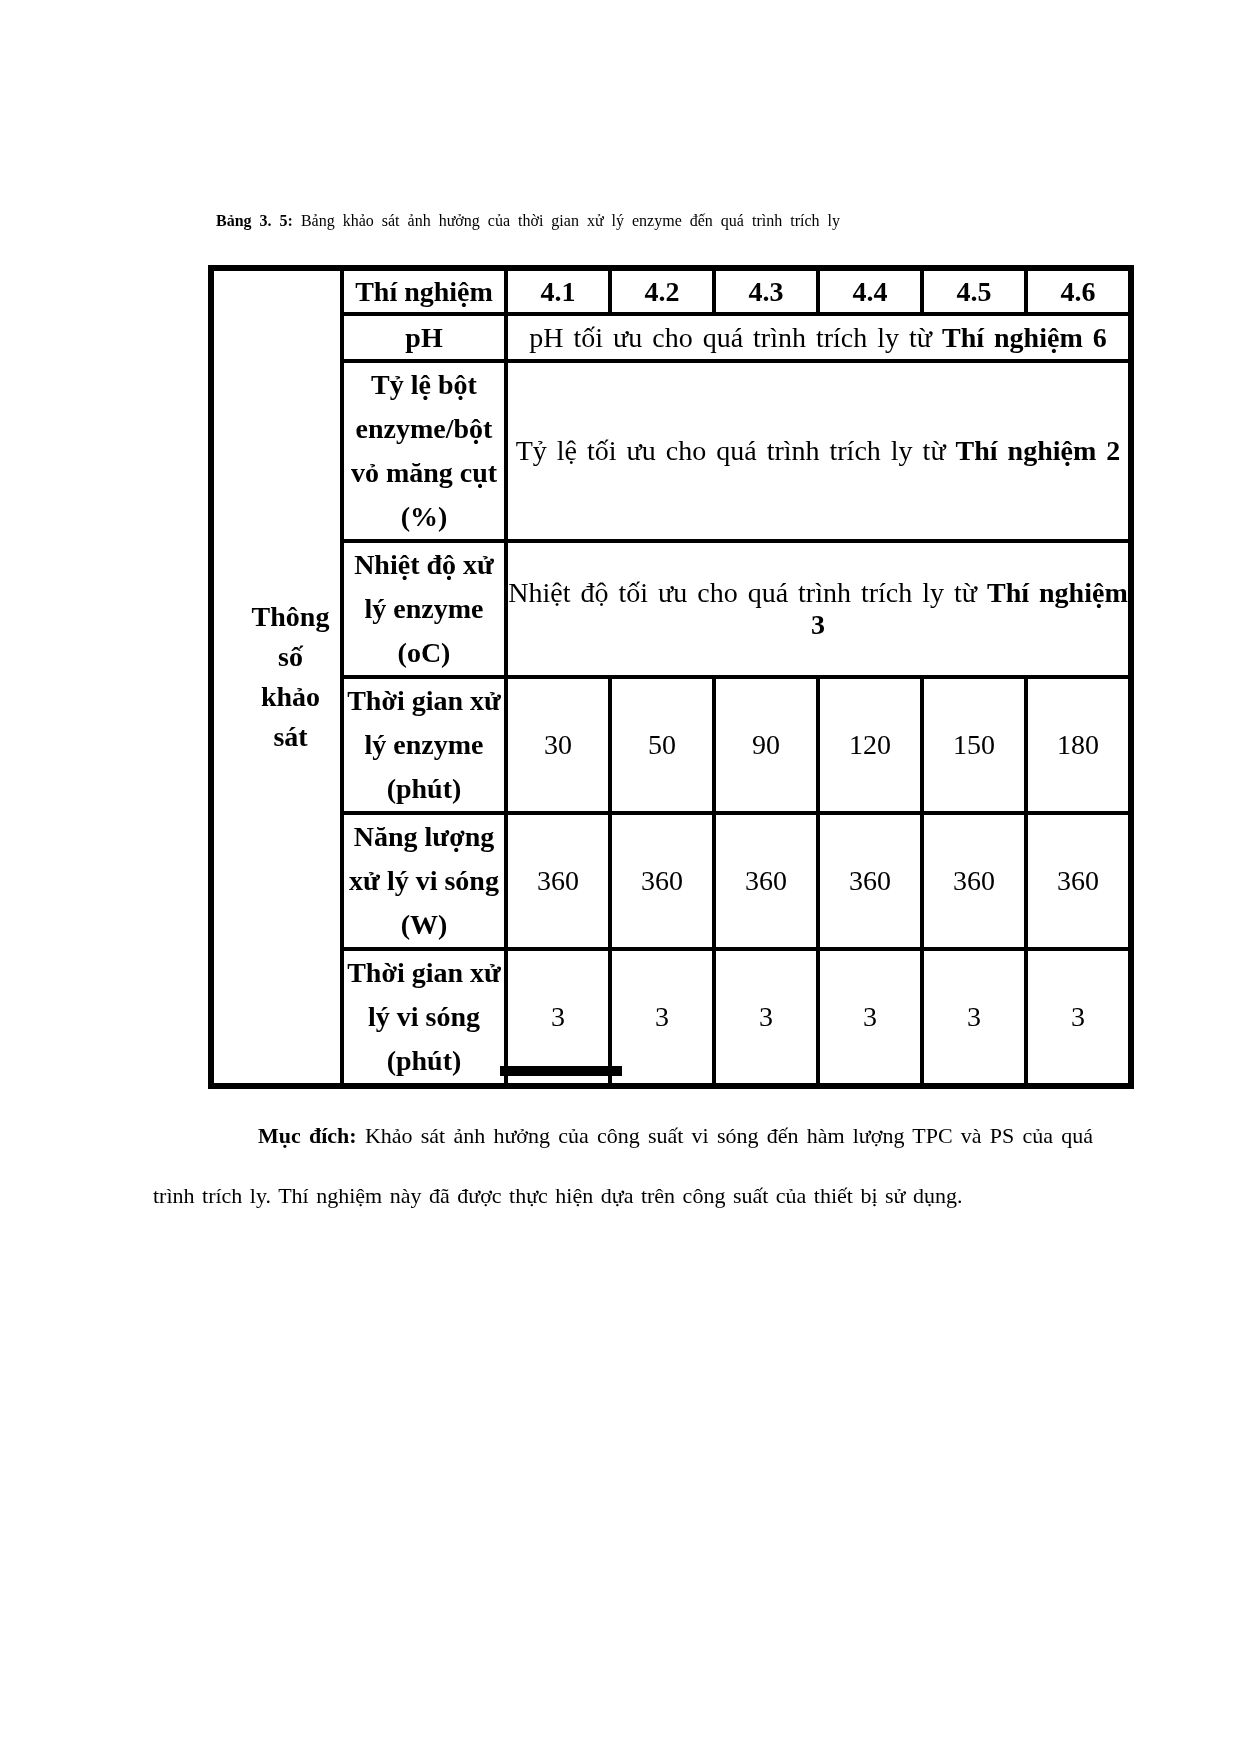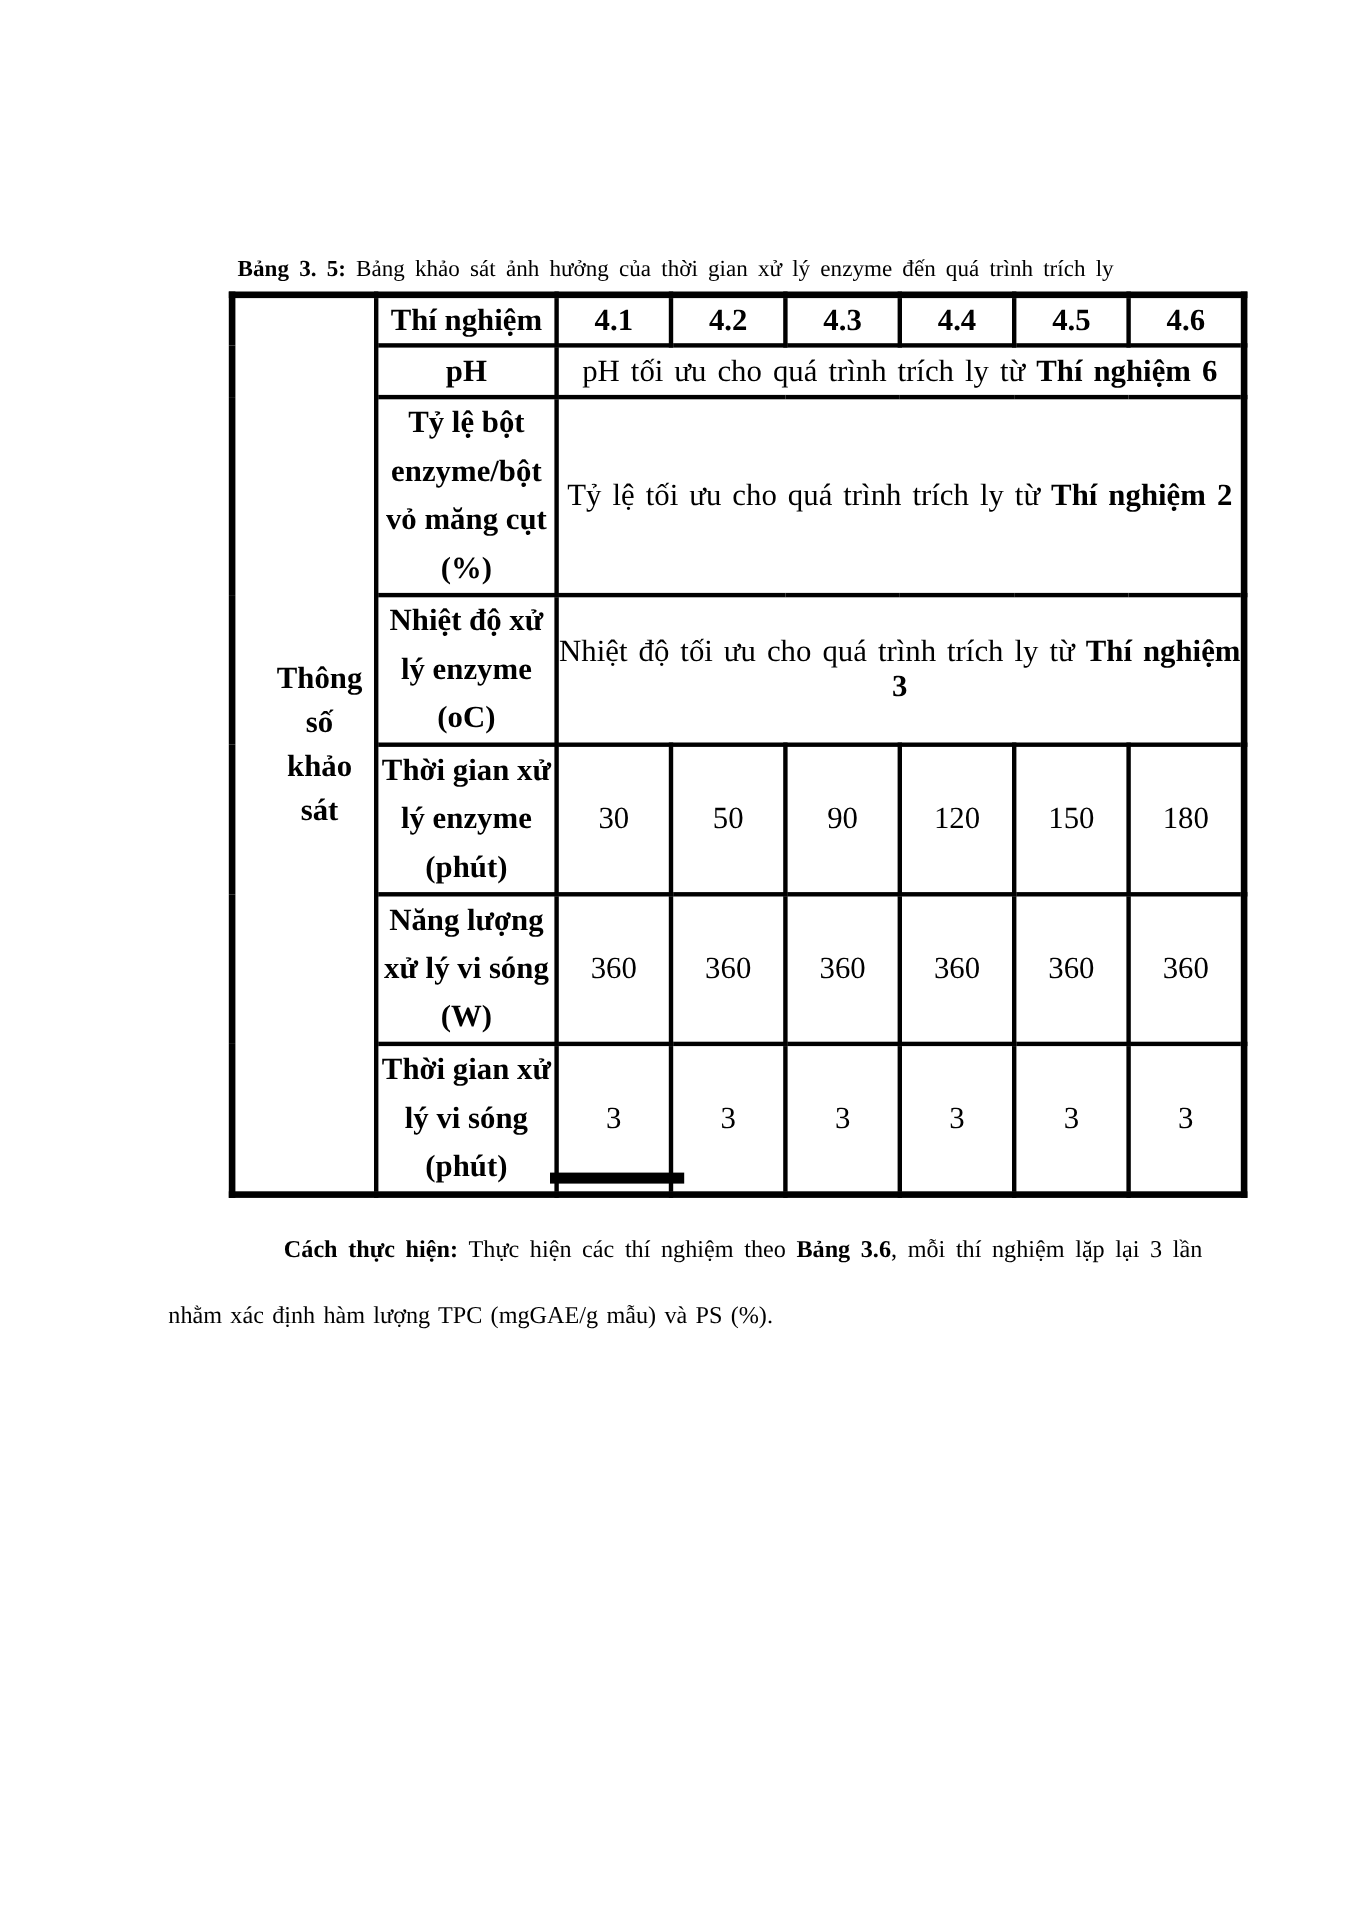--- a/index.html
+++ b/index.html
@@ -9,24 +9,23 @@
     background:#ffffff;
     margin:0 auto;
     font-family:"Liberation Serif", serif;
     color:#000;
     overflow:hidden;
   }
   
   .caption{
     position:absolute;
     left:216px; top:212px; width:840px;
-    font-size:21px;
+    font-size:16px;
     word-spacing:4px;
     white-space:nowrap;
-    margin-top:20px;
   }
   .caption .cap-label{font-weight:bold;}
   
   table.survey{
     position:absolute;
     left:208px; top:265px;
     border-collapse:collapse;
     table-layout:fixed;
     width:909px;
   }
@@ -184,17 +183,17 @@
         <td class="value-cell">3</td>
         <td class="value-cell">3</td>
         <td class="value-cell">3</td>
       </tr>
     </tbody>
   </table>
 
   <div class="artifact"></div>
 
   <div class="body-text">
-    <p><span class="bold">Cách thực hiện: </span><span>Thực hiện các thí nghiệm theo </span><span class="bold">Bảng 3.6</span><span>, mỗi thí nghiệm lặp lại 3 lần nhằm xác định hàm lượng TPC (mgGAE/g  mẫu) và PS (%).</span></p>
+    <p><span class="bold">Mục đích: </span><span>Khảo sát ảnh hưởng của công suất vi sóng đến hàm lượng TPC và PS của quá trình trích ly. Thí nghiệm này đã được thực hiện dựa trên công suất của thiết bị sử dụng.</span></p>
   </div>
 
 
 </div>
 
 </body></html>

